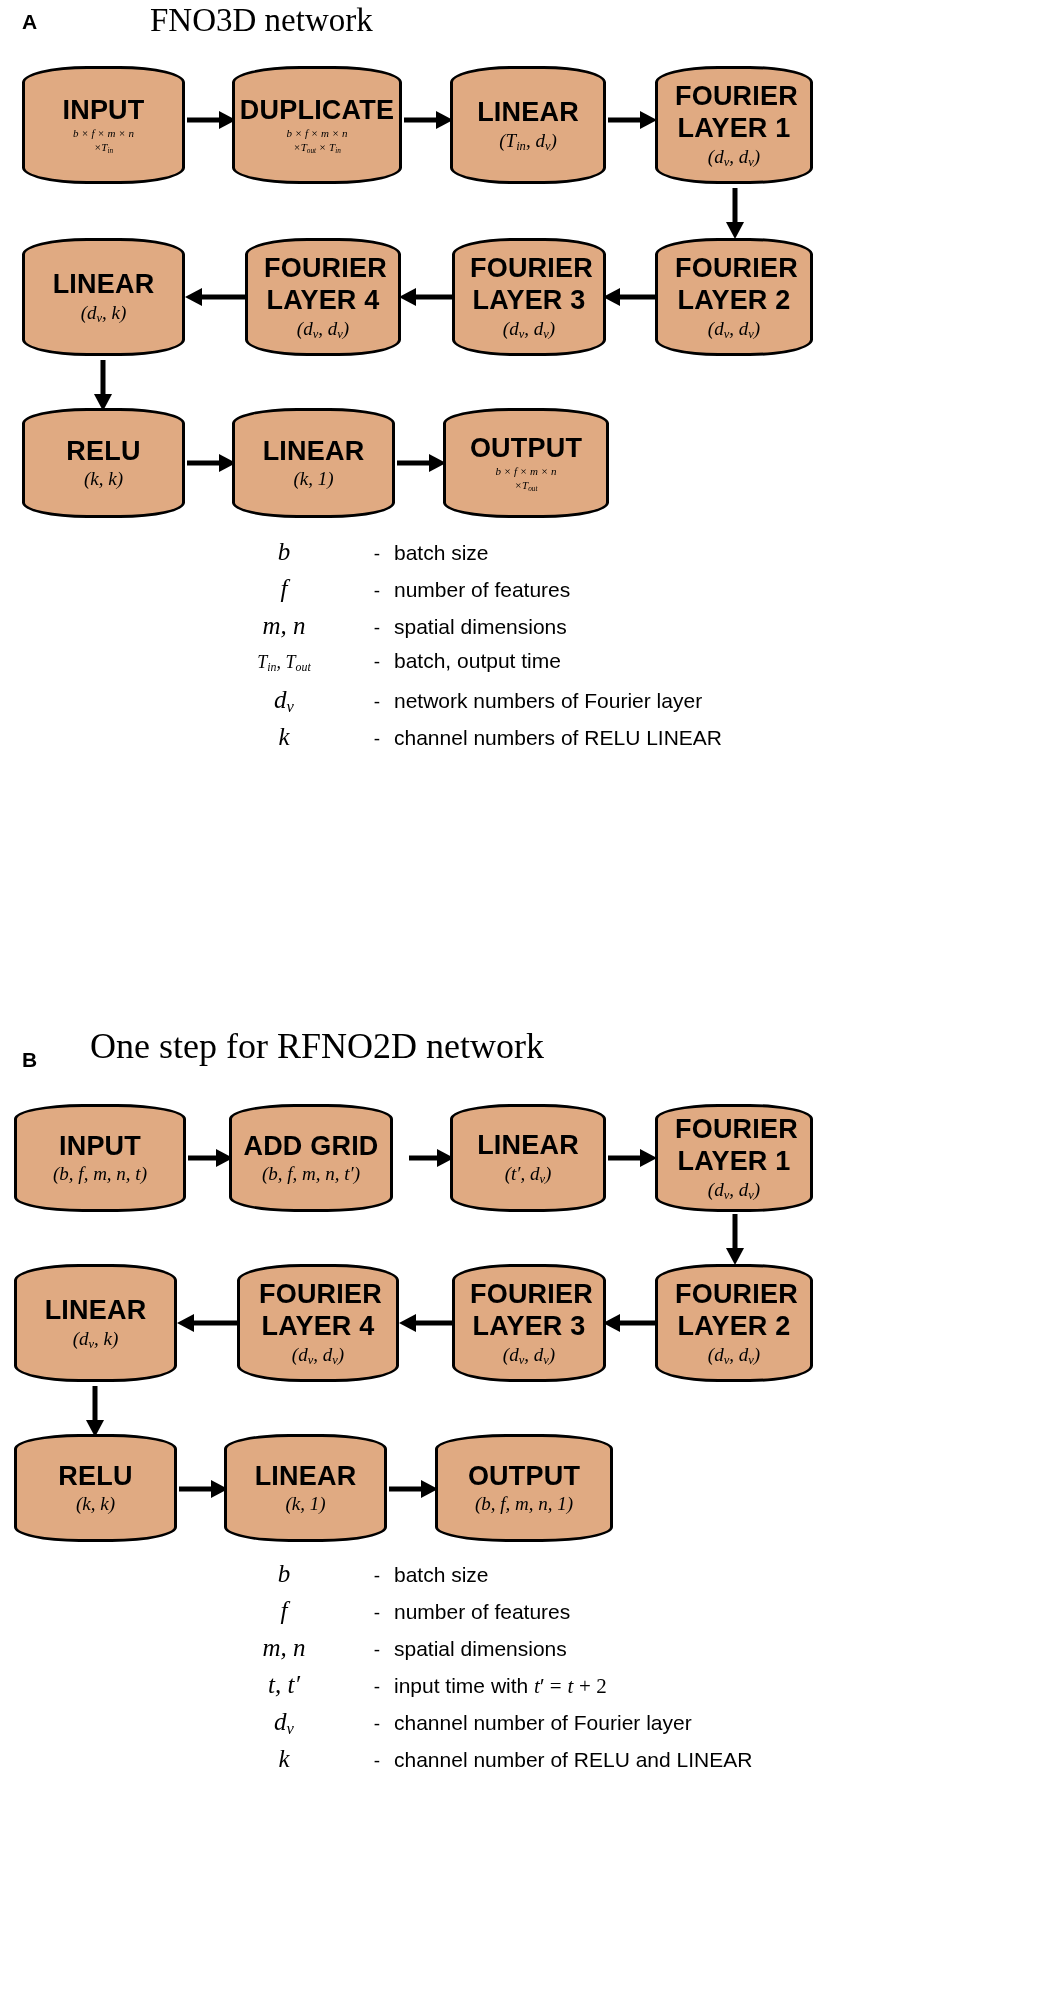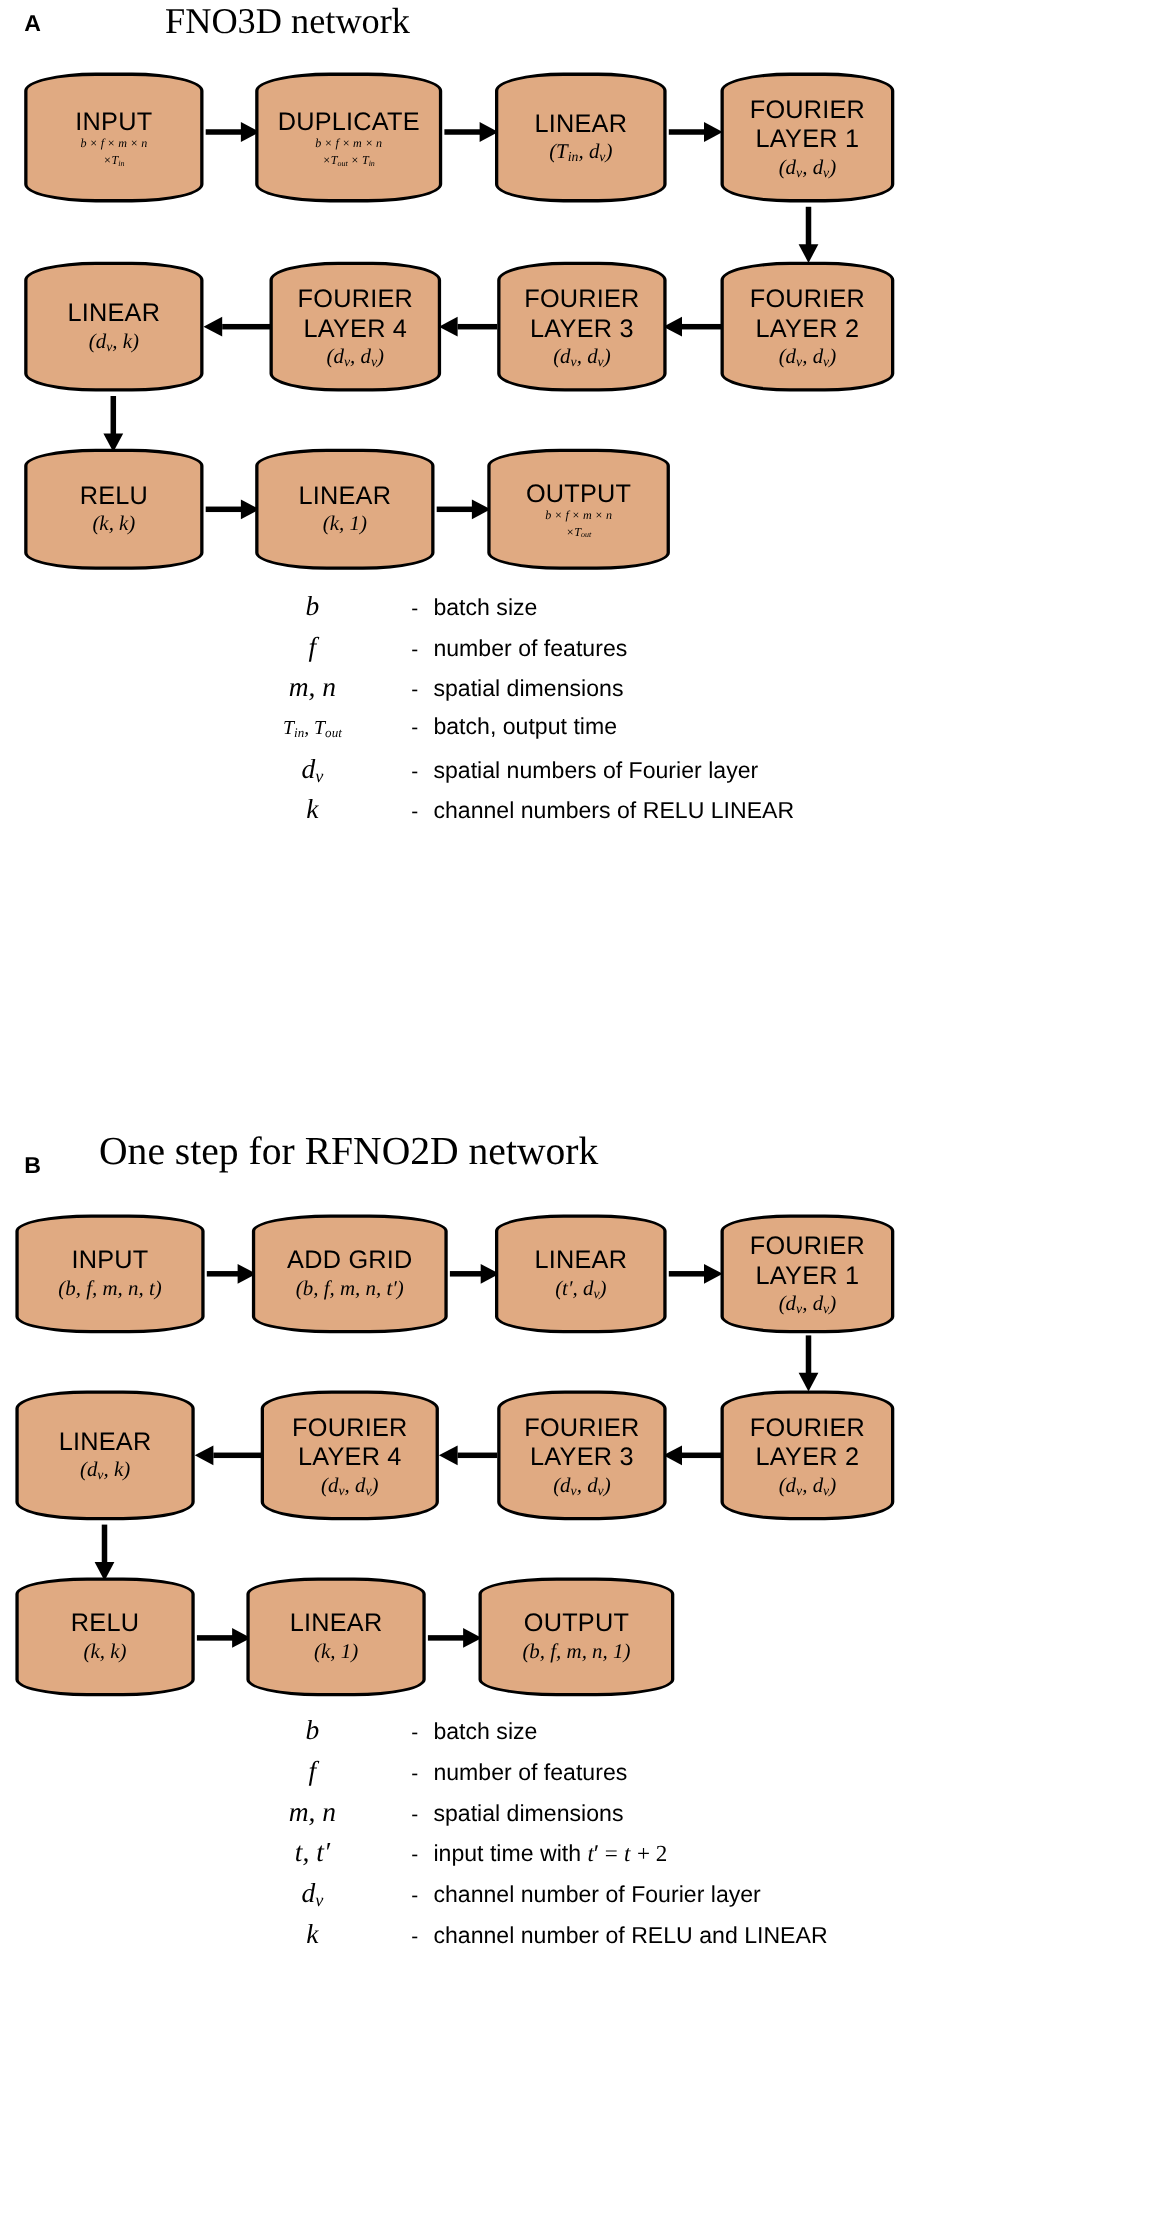--- a/index.html
+++ b/index.html
@@ -51,23 +51,24 @@
     
     border: 3.4px solid #000000;
     border-radius: 46% / 9%;
     border-top-left-radius: 40% 14%;
     border-top-right-radius: 40% 14%;
     border-bottom-left-radius: 40% 14%;
     border-bottom-right-radius: 40% 14%;
   }
   .fb-title {
     font-family: "Liberation Sans", sans-serif;
-    font-size: 23px;
+    font-size: 27px;
     letter-spacing: .2px;
     white-space: nowrap;
+    font-weight: bold;
   }
   .fb-sub {
     font-family: "Liberation Serif", serif;
     font-style: italic;
     font-size: 19px;
     white-space: nowrap;
     margin-top: 2px;
   }
   .fb-sub.small { font-size: 11px; }
   .fb-title.two-line { white-space: normal; line-height: 1.16; }
@@ -292,21 +293,21 @@
 
     <div class="legend-row">
       <div class="lg-sym tight"><span class="mi">T<span class="sub">in</span></span>, <span class="mi">T<span class="sub">out</span></span></div>
       <div class="lg-dash">-</div>
       <div class="lg-desc">batch, output time</div>
     </div>
 
     <div class="legend-row">
       <div class="lg-sym"><span class="mi">d<span class="sub">v</span></span></div>
       <div class="lg-dash">-</div>
-      <div class="lg-desc">spatial numbers of Fourier layer</div>
+      <div class="lg-desc">network numbers of Fourier layer</div>
     </div>
 
     <div class="legend-row">
       <div class="lg-sym"><span class="mi">k</span></div>
       <div class="lg-dash">-</div>
       <div class="lg-desc">channel numbers of RELU LINEAR</div>
     </div>
 
   </div>
 </div>
@@ -322,21 +323,21 @@
     <div class="fb-sub">
       (<span class="mi">b</span>, <span class="mi">f</span>, <span class="mi">m</span>, <span class="mi">n</span>, <span class="mi">t</span>)
     </div>
   </div>
 
   <div class="arrow right" style="left:188px; top:148px; width:44px; height:20px;">
     <div class="shaft" style="width:30px;"></div>
       <div class="head"></div>
   </div>
 
-  <div class="flow-box" style="left:229px; top:104px; width:178px; height:108px;text-align:right;">
+  <div class="flow-box" style="left:229px; top:104px; width:164px; height:108px;text-align:right;">
     <div class="fb-title">ADD GRID</div>
     <div class="fb-sub">
       (<span class="mi">b</span>, <span class="mi">f</span>, <span class="mi">m</span>, <span class="mi">n</span>, <span class="mi">t</span>′)
     </div>
   </div>
 
   <div class="arrow right" style="left:409px; top:148px; width:44px; height:20px;">
     <div class="shaft" style="width:30px;"></div>
       <div class="head"></div>
   </div>

